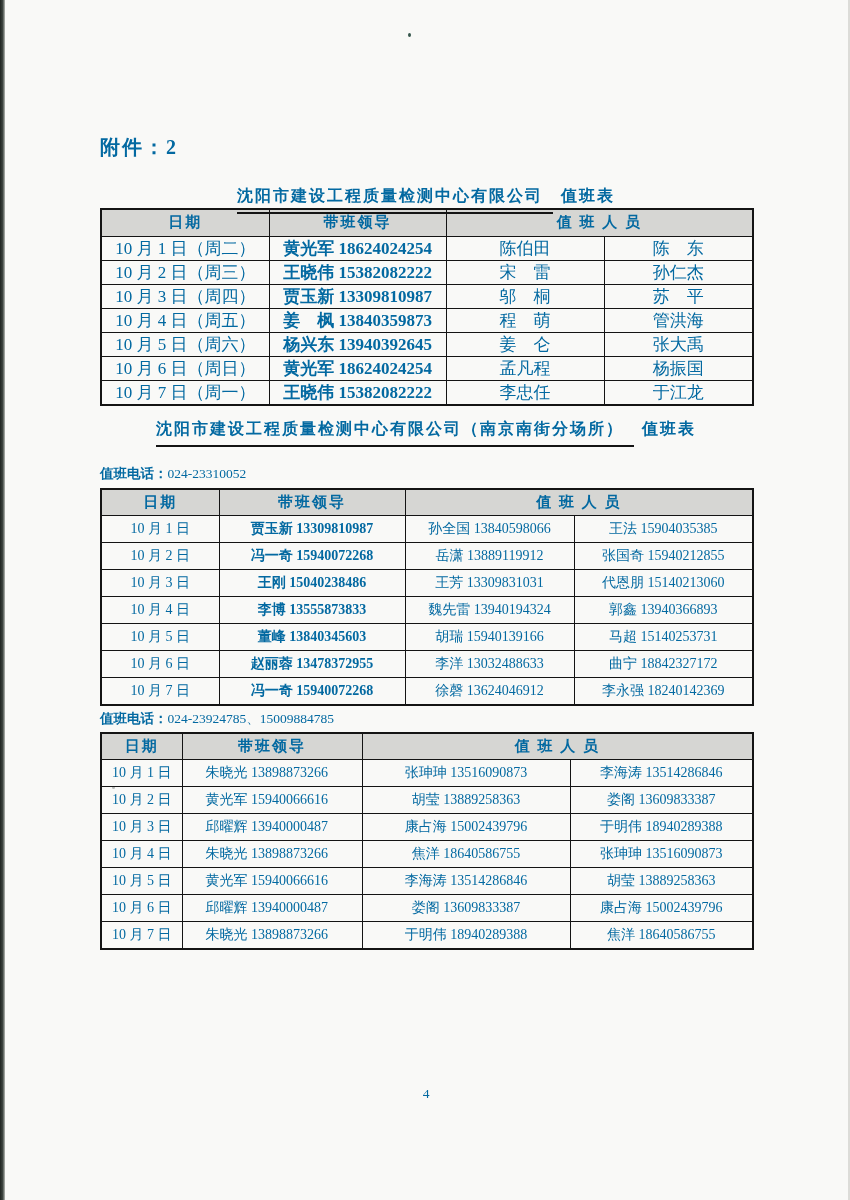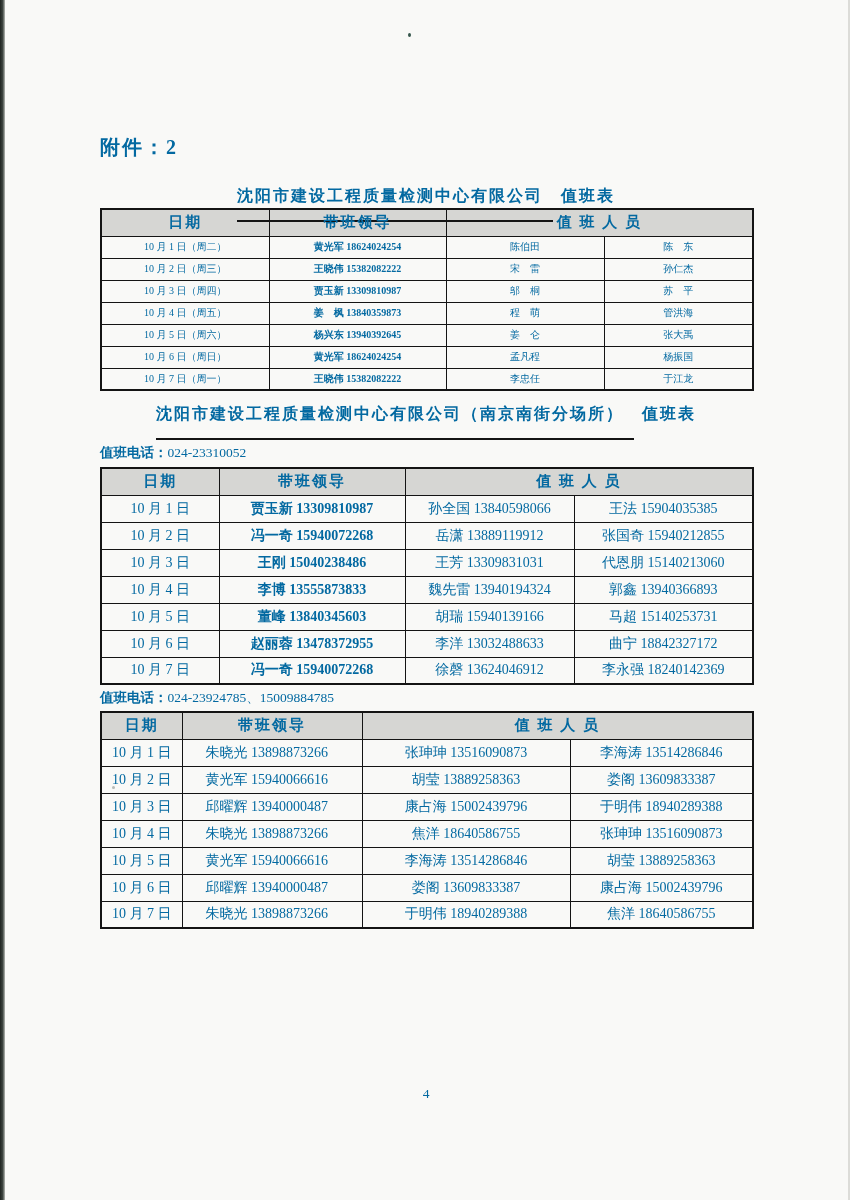--- a/index.html
+++ b/index.html
@@ -20,36 +20,36 @@
   .speck { position: absolute; border-radius: 50%; }
   .speck.a { left: 408px; top: 33px; width: 3px; height: 4px; background: #35564c; }
   .speck.b { left: 112px; top: 786px; width: 3px; height: 3px; background: #8a8f8a; opacity: .6; }
 
   .content { position: absolute; left: 100px; top: 0; width: 652px; }
 
   .attachment { padding-top: 134px; font-size: 20px; font-weight: bold; letter-spacing: 2px; }
 
   .sec-title { margin-top: 24px; text-align: center; font-size: 16px; font-weight: bold; letter-spacing: 2px; line-height: 21px; }
   .sec-title.m2 { margin-top: 12px; }
-  .u { border-bottom: 2.5px solid #141414; padding-bottom: 16px; padding-right: 10px; text-align: right; }
+  .u { border-bottom: 2.5px solid #141414; padding-bottom: 8px; padding-right: 10px; text-align: right; }
   .tail { margin-left: 8px; }
 
   .contact { margin-top: 12px; font-size: 13px; font-weight: bold; line-height: 19.5px; }
   .contact .ind { margin-left: 68px; }
 
   .phone-line { font-size: 13.5px; line-height: 18px; }
   .phone-line .b { font-weight: bold; }
-  .phone1 { margin-top: 20px; }
+  .phone1 { margin-top: 26px; }
   .phone2 { margin-top: 4px; }
 
   table { border-collapse: collapse; width: 652px; table-layout: fixed; border: 2px solid #141414; }
   th, td { border: 1px solid #141414; text-align: center; white-space: nowrap; overflow: hidden; padding: 0; }
   thead th { background: #d6d6d3; font-weight: bold; height: 27px; font-size: 15px; letter-spacing: 2px; }
   .t1 { margin-top: 2px; }
-  .t1 td { height: 22px; font-size: 10px; }
+  .t1 td { height: 22px; font-size: 17px; }
   .t2 { margin-top: 5px; }
   .t3 { margin-top: 4px; }
   .t2 td, .t3 td { height: 27px; font-size: 14px; }
   td.leader { font-weight: bold; }
   .t3 td.leader { font-weight: normal; text-align: left; padding-left: 23px; }
 
   .pagenum { position: absolute; top: 1086px; left: 100px; width: 652px; text-align: center; font-size: 13.5px; }
 </style>
 </head>
 <body>

